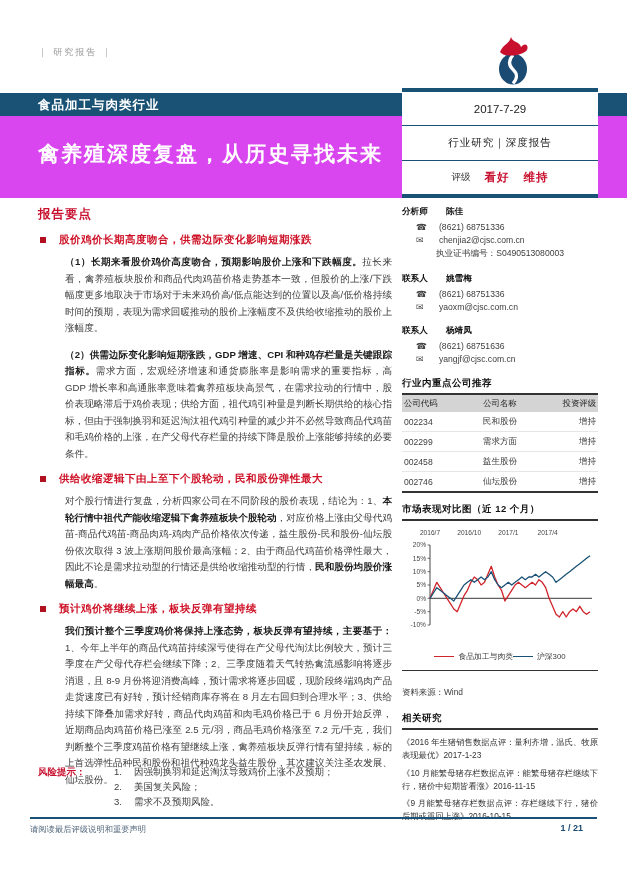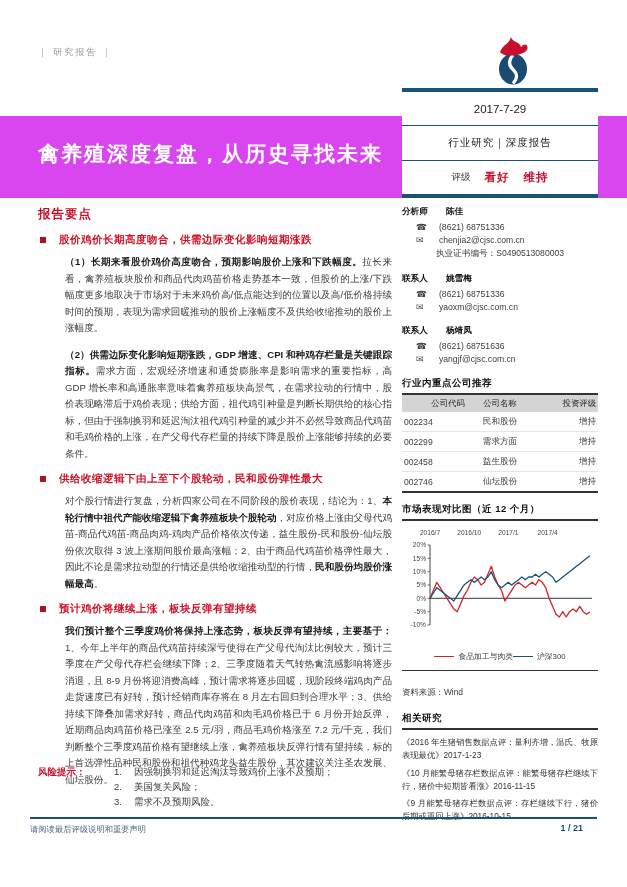--- a/index.html
+++ b/index.html
@@ -46,21 +46,21 @@
   .contact-row{display:flex;align-items:baseline;margin-bottom:4px;}
   .contact-role{font-weight:bold;color:#111;width:34px;flex:none;}
   .contact-name{font-weight:bold;color:#111;margin-left:10px;}
   .contact-line{display:flex;align-items:baseline;margin:3px 0 3px 14px;}
   .contact-ico{width:14px;flex:none;color:#444;font-size:9px;}
   .contact-val{margin-left:9px;color:#3c3c3c;}
   .contact-cert{margin:3px 0 6px 34px;color:#3c3c3c;}
   .side-head{font-size:9.5px;font-weight:bold;color:#111;border-bottom:2px solid #333;
              padding-bottom:3px;margin:8px 0 0 0;letter-spacing:.5px;}
   table.cmp{width:100%;border-collapse:collapse;margin:0 0 10px 0;}
-  table.cmp th{background:#d4d4d4;font-size:8.4px;font-weight:normal;color:#222;padding:3px 2px;text-align:right;font-family:Liberation Serif, serif;}
+  table.cmp th{background:#d4d4d4;font-size:8.4px;font-weight:normal;color:#222;padding:3px 2px;text-align:left;font-family:Liberation Serif, serif;}
   table.cmp td{font-size:8.6px;padding:3.5px 2px;border-bottom:1px solid #e6e6e6;}
   table.cmp tr:last-child td{border-bottom:2px solid #333;}
   table.cmp th:nth-child(2),table.cmp td:nth-child(2){text-align:center;font-family:"Liberation Serif","DejaVu Serif",serif;}
   table.cmp th:nth-child(3),table.cmp td:nth-child(3){text-align:right;font-family:"Liberation Serif","DejaVu Serif",serif;}
   .chart-wrap{margin-top:4px;}
   .legend{display:flex;justify-content:center;gap:0;align-items:center;font-size:7.8px;margin:2px 0 8px 0;}
   .legend .sw{display:inline-block;width:20px;height:0;border-top:1.6px solid;margin-right:4px;vertical-align:middle;}
   .src{border-top:1.5px solid #333;padding-top:16px;font-size:8.4px;color:#3c3c3c;margin-bottom:14px;}
   .research-items{margin-top:6px;}
   .research-item{font-size:8.3px;line-height:1.6;margin-bottom:4px;color:#333;text-align:justify;}
@@ -83,20 +83,23 @@
         <path d="M18,19 q-7,8 0,14.5 q7,6.5 0,14" stroke="#fff" stroke-width="3.2" fill="none"></path>
         <path d="M5,16 C9,7 14,9 16,1 C18,7 24,5 26,11 C30,6 34,9 32,14 C28,20 9,22 5,16 Z" fill="#c8102e"></path>
       </svg>
     </span>
     <span class="logo-text">
       <div class="logo-cn">长江证券</div>
       <div class="logo-en">CHANGJIANG SECURITIES</div>
     </span>
   </div>
 
+  <div class="blue-band">
+    <span>食品加工与肉类行业</span>
+  </div>
   <div class="red-band">
     <h1>禽养殖深度复盘，从历史寻找未来</h1>
   </div>
 
   <div class="right-panel">
     <div class="panel-row panel-date">2017-7-29</div>
     <div class="panel-row panel-type">行业研究｜深度报告</div>
     <div class="panel-row panel-rating">
       <span class="rating-lbl">评级</span>
       <span class="rating-val">看好</span>

